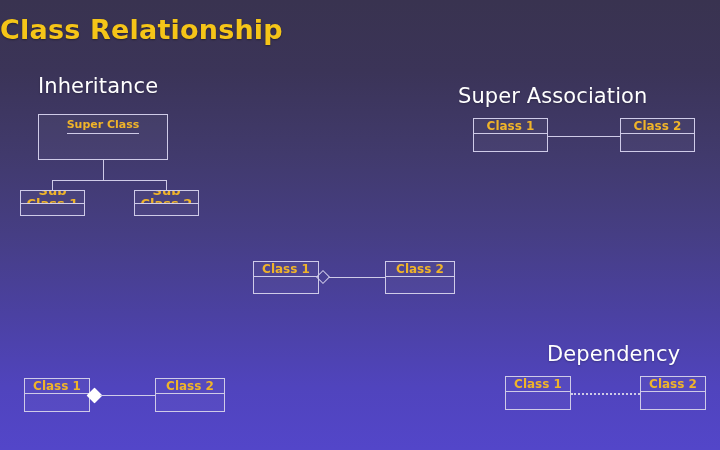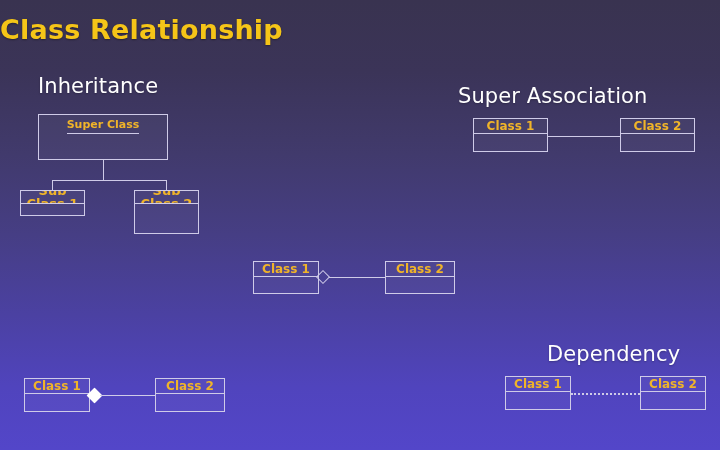--- a/index.html
+++ b/index.html
@@ -124,21 +124,21 @@
   <div class="line-v" style="left:103px; top:160px; height:20px;"></div>
   <div class="line-h" style="left:52px; top:180px; width:114px;"></div>
   <div class="line-v" style="left:52px; top:180px; height:10px;"></div>
   <div class="line-v" style="left:166px; top:180px; height:10px;"></div>
 
   <div class="uml-box box-sm" style="left:20px; top:190px; width:65px; height:26px;">
     <div class="uml-head">Sub Class 1</div>
     <div class="uml-body"></div>
   </div>
 
-  <div class="uml-box box-sm" style="left:134px; top:190px; width:65px; height:44px;">
+  <div class="uml-box box-sm" style="left:134px; top:190px; width:65px; height:26px;">
     <div class="uml-head">Sub Class 2</div>
     <div class="uml-body"></div>
   </div>
 
   <div class="section-title" style="left:458px; top:84px;">Super Association</div>
 
   <div class="uml-box box-md" style="left:473px; top:118px; width:75px; height:34px;">
     <div class="uml-head">Class 1</div>
     <div class="uml-body"></div>
   </div>

